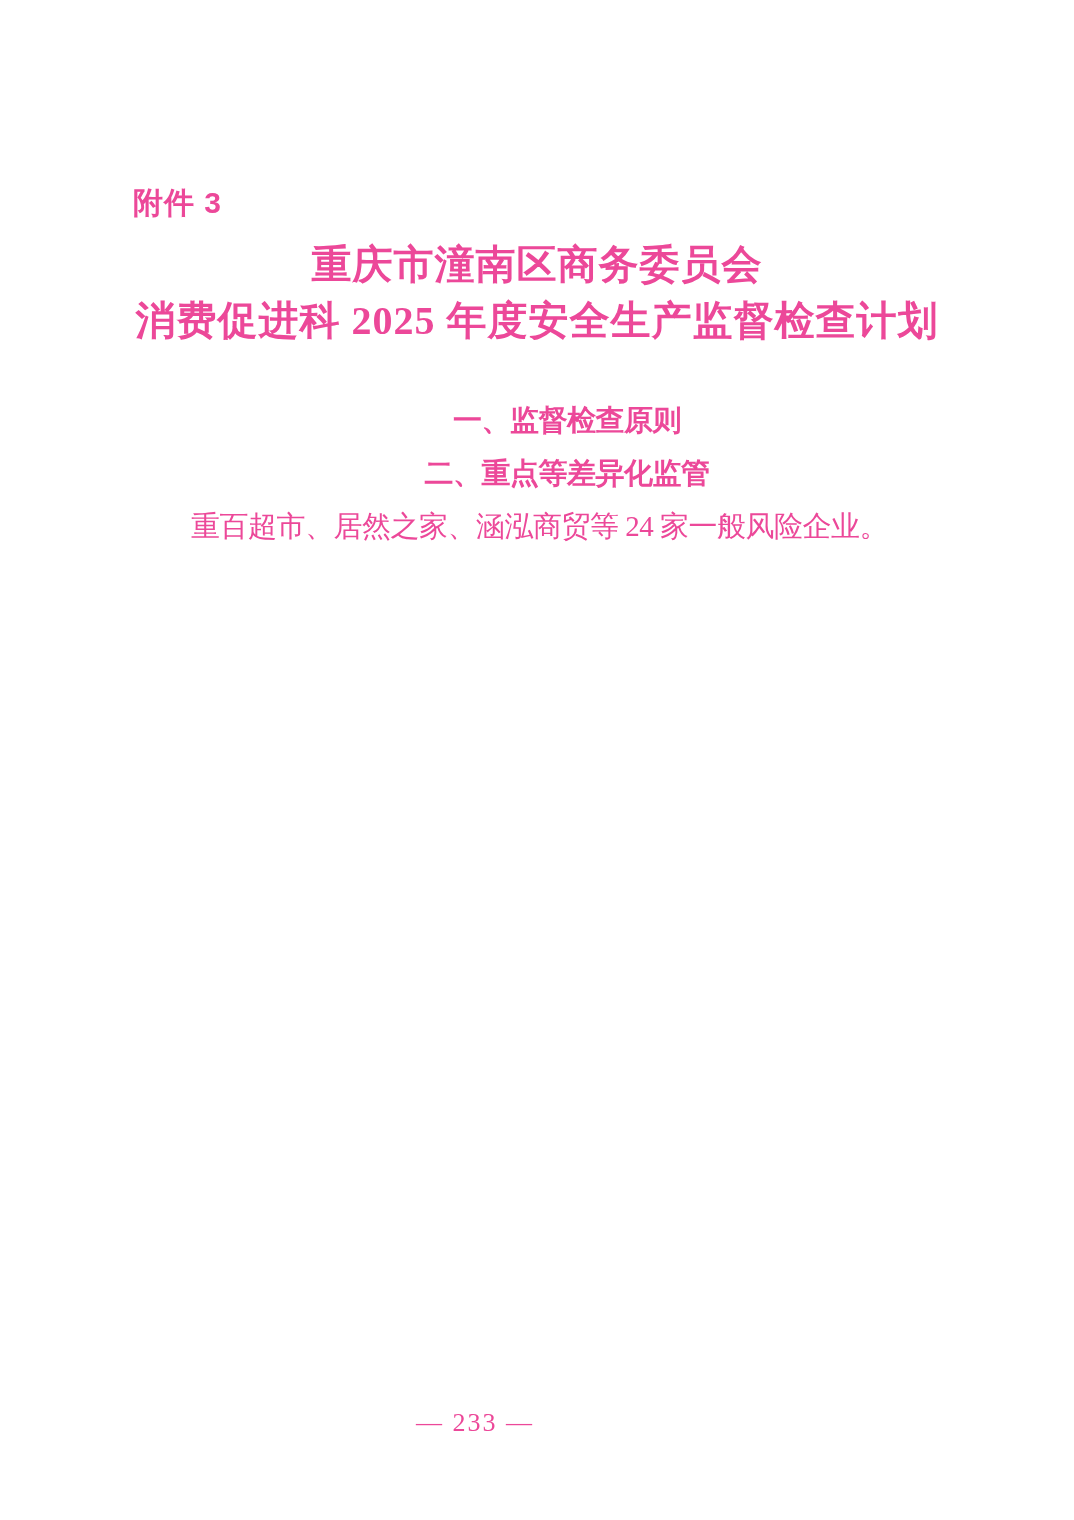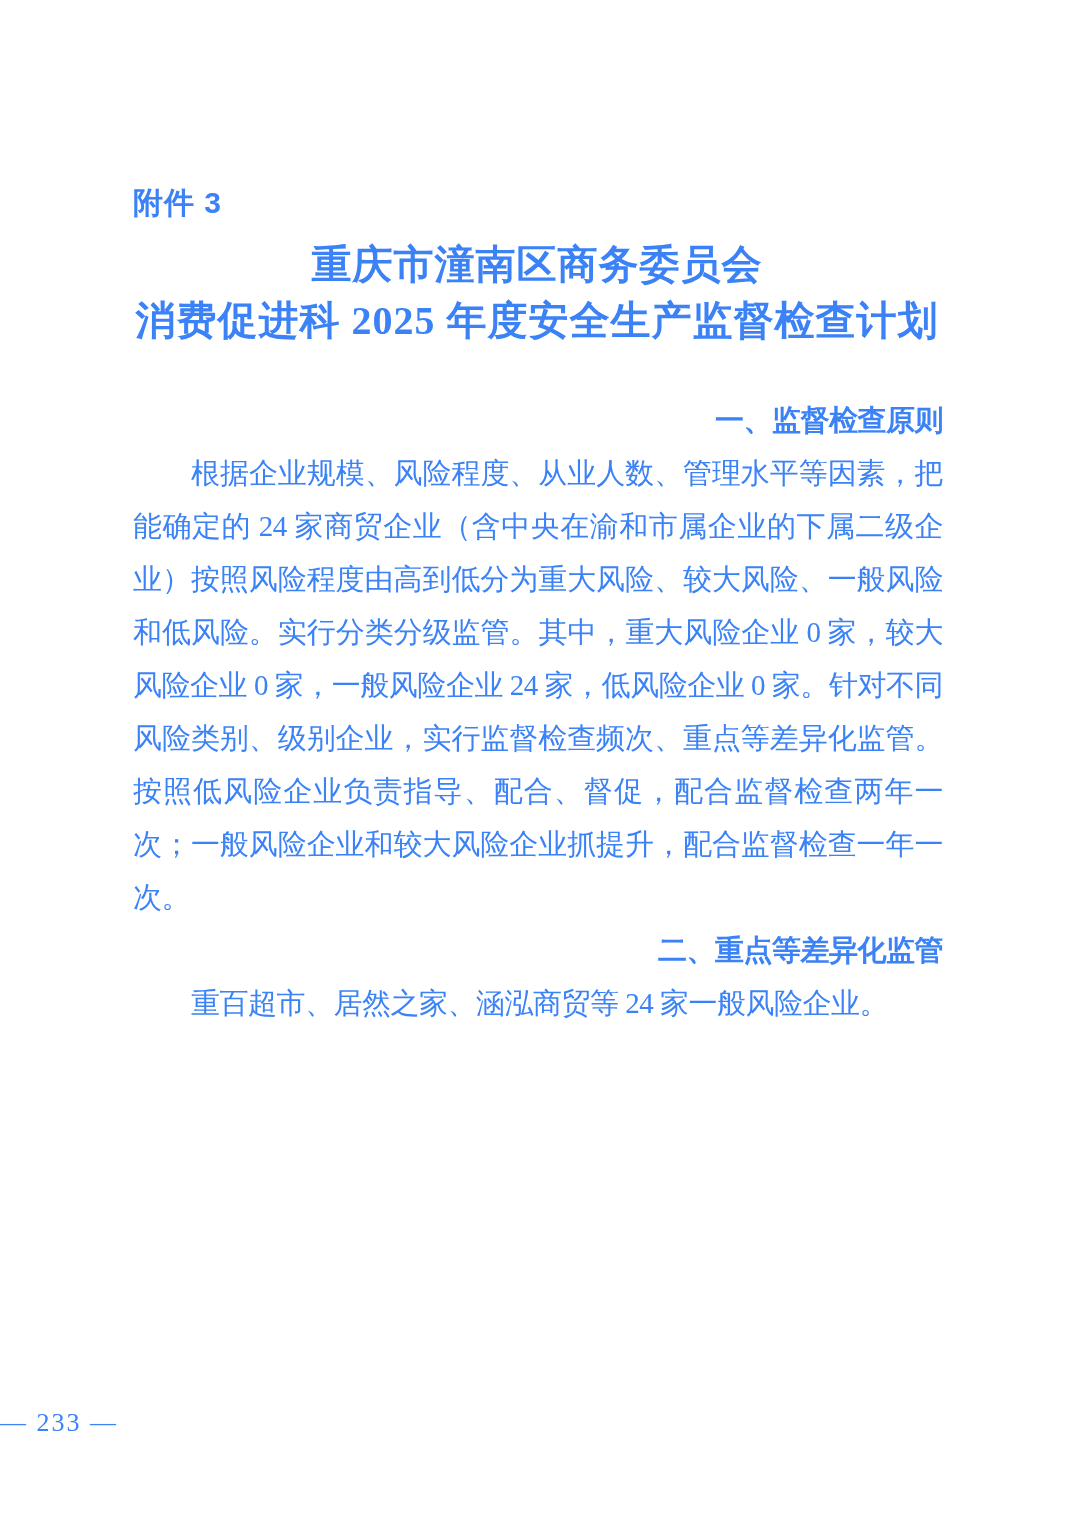--- a/index.html
+++ b/index.html
@@ -5,21 +5,21 @@
   html, body {
     margin: 0;
     padding: 0;
     background: #ffffff;
   }
   .page {
     position: relative;
     width: 1074px;
     height: 1520px;
     background: #ffffff;
-    color: #3b82f6;
+    color: #ec4899;
     overflow: hidden;
     font-family: "Liberation Serif", serif;
   }
   .attachment {
     position: absolute;
     left: 133px;
     top: 183px;
     font-family: "Liberation Sans", sans-serif;
     font-weight: bold;
     font-size: 30px;
@@ -50,51 +50,50 @@
   .body p {
     margin: 0;
     padding: 0;
     text-indent: 2em;
     text-align: justify;
     text-justify: inter-ideograph;
   }
   .body p.h {
     font-family: "Liberation Sans", sans-serif;
     font-weight: bold;
-    text-align: right;
+    text-align: center;
   }
   .lead {
     font-weight: bold;
   }
   .pagenum {
     position: absolute;
     left: 0;
     right: 124px;
     top: 1405px;
-    text-align: left;
+    text-align: center;
     font-size: 26px;
     line-height: 36px;
     letter-spacing: 2px;
     font-family: "Liberation Serif", serif;
   }
 </style>
 </head>
 <body>
 
 <div class="page">
 
   <div class="attachment">附件 3</div>
 
   <div class="title">
     <div>重庆市潼南区商务委员会</div>
     <div>消费促进科 2025 年度安全生产监督检查计划</div>
   </div>
 
   <div class="body">
     <p class="h">一、监督检查原则</p>
-    <p class="para">根据企业规模、风险程度、从业人数、管理水平等因素，把能确定的 24 家商贸企业（含中央在渝和市属企业的下属二级企业）按照风险程度由高到低分为重大风险、较大风险、一般风险和低风险。实行分类分级监管。其中，重大风险企业 0 家，较大风险企业 0 家，一般风险企业 24 家，低风险企业 0 家。针对不同风险类别、级别企业，实行监督检查频次、重点等差异化监管。按照低风险企业负责指导、配合、督促，配合监督检查两年一次；一般风险企业和较大风险企业抓提升，配合监督检查一年一次。</p>
     <p class="h">二、重点等差异化监管</p>
     <p class="para">重百超市、居然之家、涵泓商贸等 24 家一般风险企业。</p>
   </div>
 
   <div class="pagenum">— 233 —</div>
 
 </div>
 
 </body></html>

